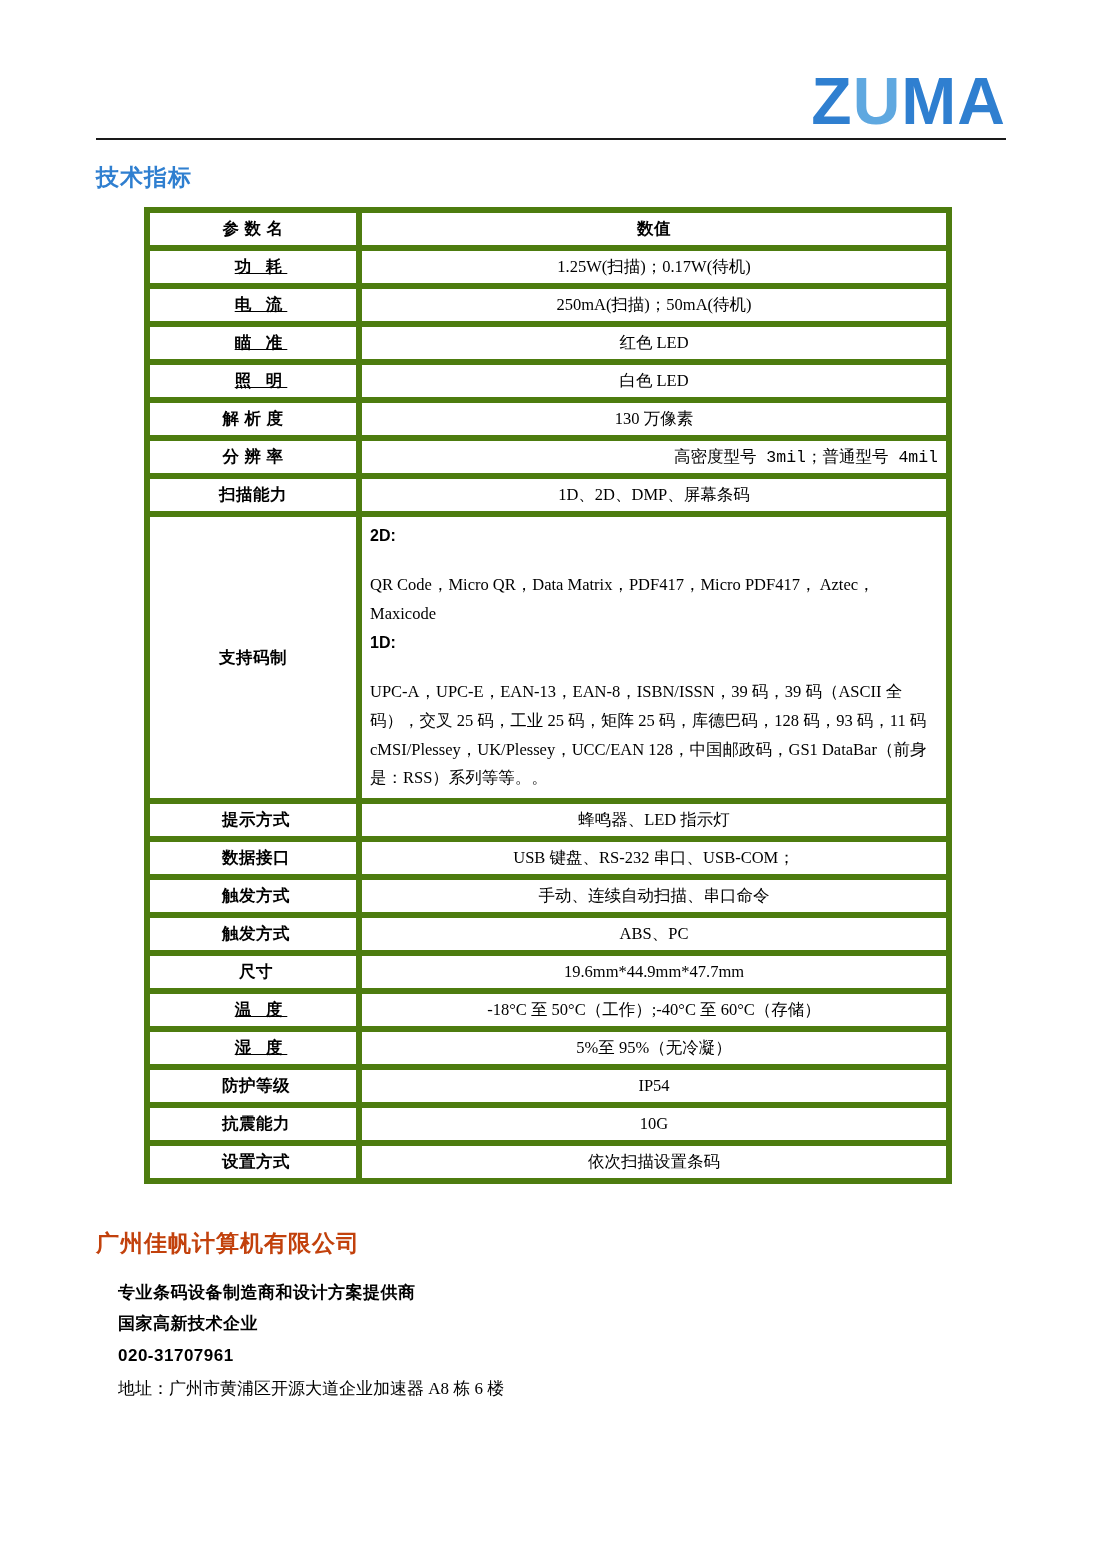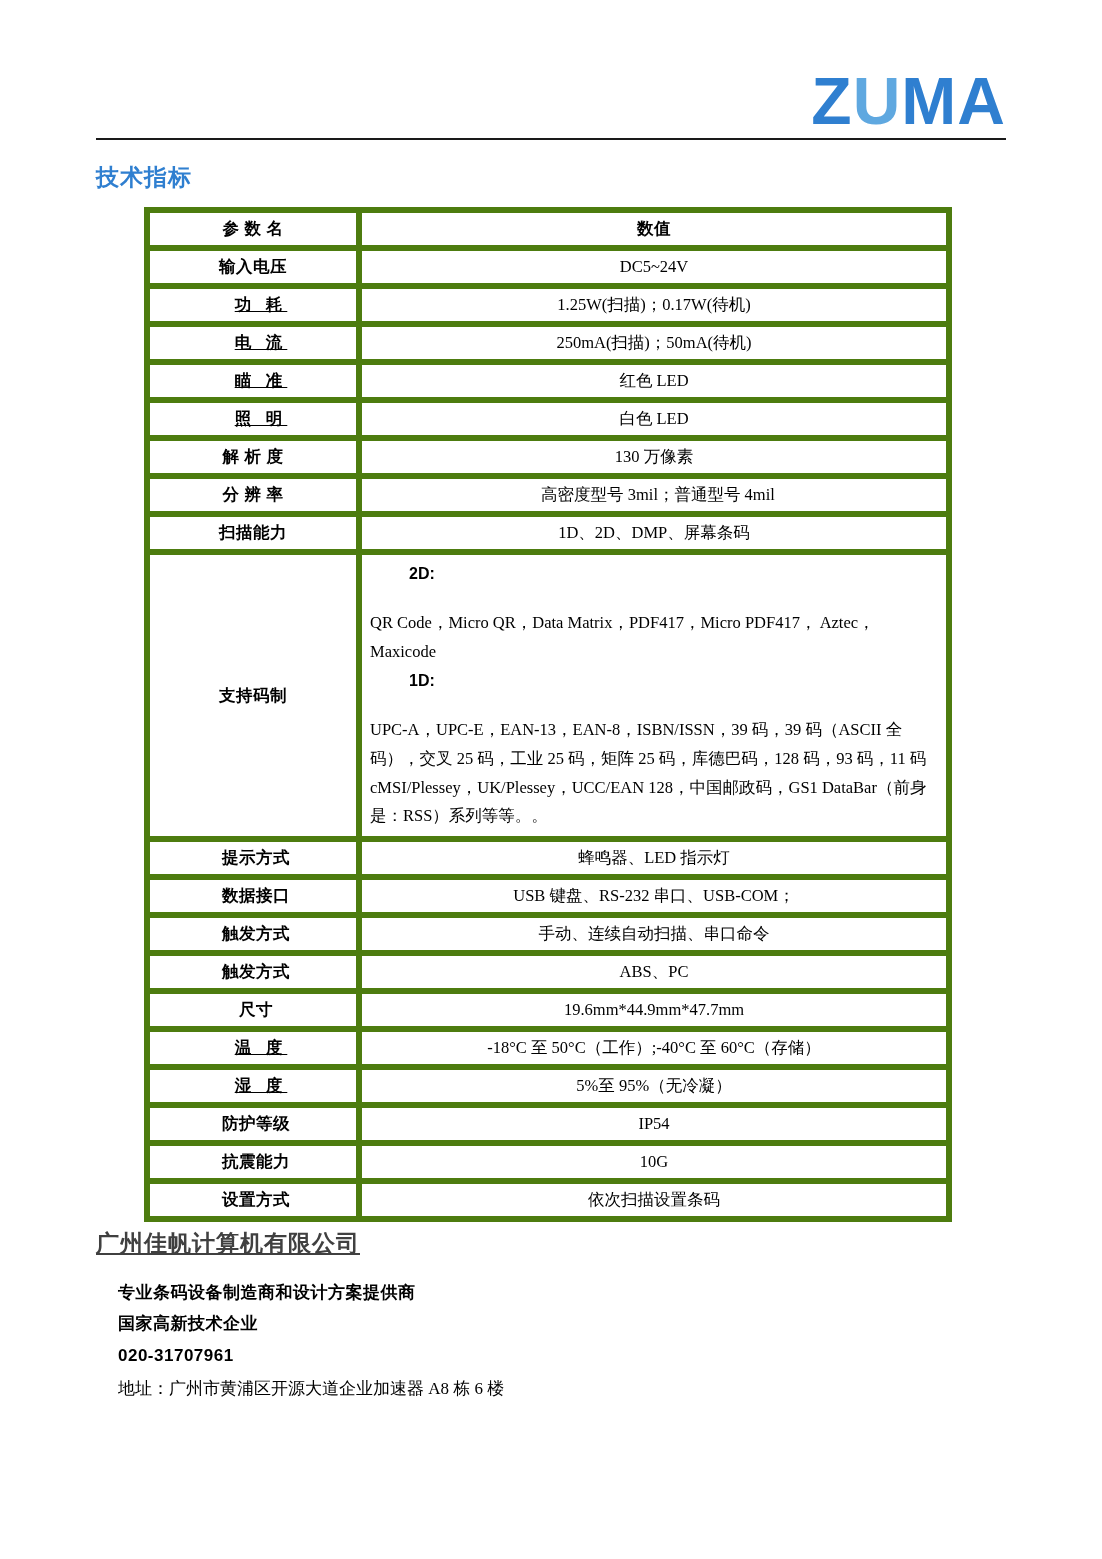--- a/index.html
+++ b/index.html
@@ -99,54 +99,53 @@
     text-align: center;
     padding-left: 14px;
     letter-spacing: 0.5px;
   }
   .cell-value {
     text-align: center;
     font-family: "Liberation Serif", serif;
     font-size: 16.5px;
   }
   .cell-value.left {
-    text-align: center;
+    text-align: right;
     padding-left: 16px;
+    font-family: Liberation Mono, monospace;
   }
   .codes-cell {
     text-align: left;
     padding: 10px 16px 12px 16px;
     line-height: 1.75;
     font-size: 16px;
   }
   .codes-cell .grp-title {
     font-weight: bold;
     font-family: "Liberation Sans", sans-serif;
     font-size: 16px;
-    margin-left: 39px;
   }
   .codes-cell .grp-body {
     font-family: "Liberation Serif", serif;
     margin-top: 21px;
   }
 
   
   .footer {
     position: absolute;
     left: 96px;
     top: 1228px;
     width: 900px;
   }
   .company {
     font-family: "Liberation Sans", sans-serif;
     font-size: 23px;
     font-weight: bold;
-    color: #404040;
+    color: #c2410c;
     letter-spacing: 1px;
-    text-decoration: underline;
   }
   .footer-lines {
     margin-top: 18px;
     padding-left: 22px;
   }
   .footer-lines .bold-line {
     font-family: "Liberation Sans", sans-serif;
     font-size: 17px;
     font-weight: bold;
     line-height: 1.85;
@@ -177,24 +176,20 @@
     <colgroup>
       <col class="col-name">
       <col>
     </colgroup>
     <tbody>
       <tr>
         <td class="cell-label">参 数 名</td>
         <td class="cell-label">数值</td>
       </tr>
 
-      <tr>
-        <td class="cell-label">输入电压</td>
-        <td class="cell-value">DC5~24V</td>
-      </tr>
       <tr>
         <td class="cell-label spread">功    耗</td>
         <td class="cell-value">1.25W(扫描)；0.17W(待机)</td>
       </tr>
       <tr>
         <td class="cell-label spread">电    流</td>
         <td class="cell-value">250mA(扫描)；50mA(待机)</td>
       </tr>
       <tr>
         <td class="cell-label spread">瞄    准</td>

